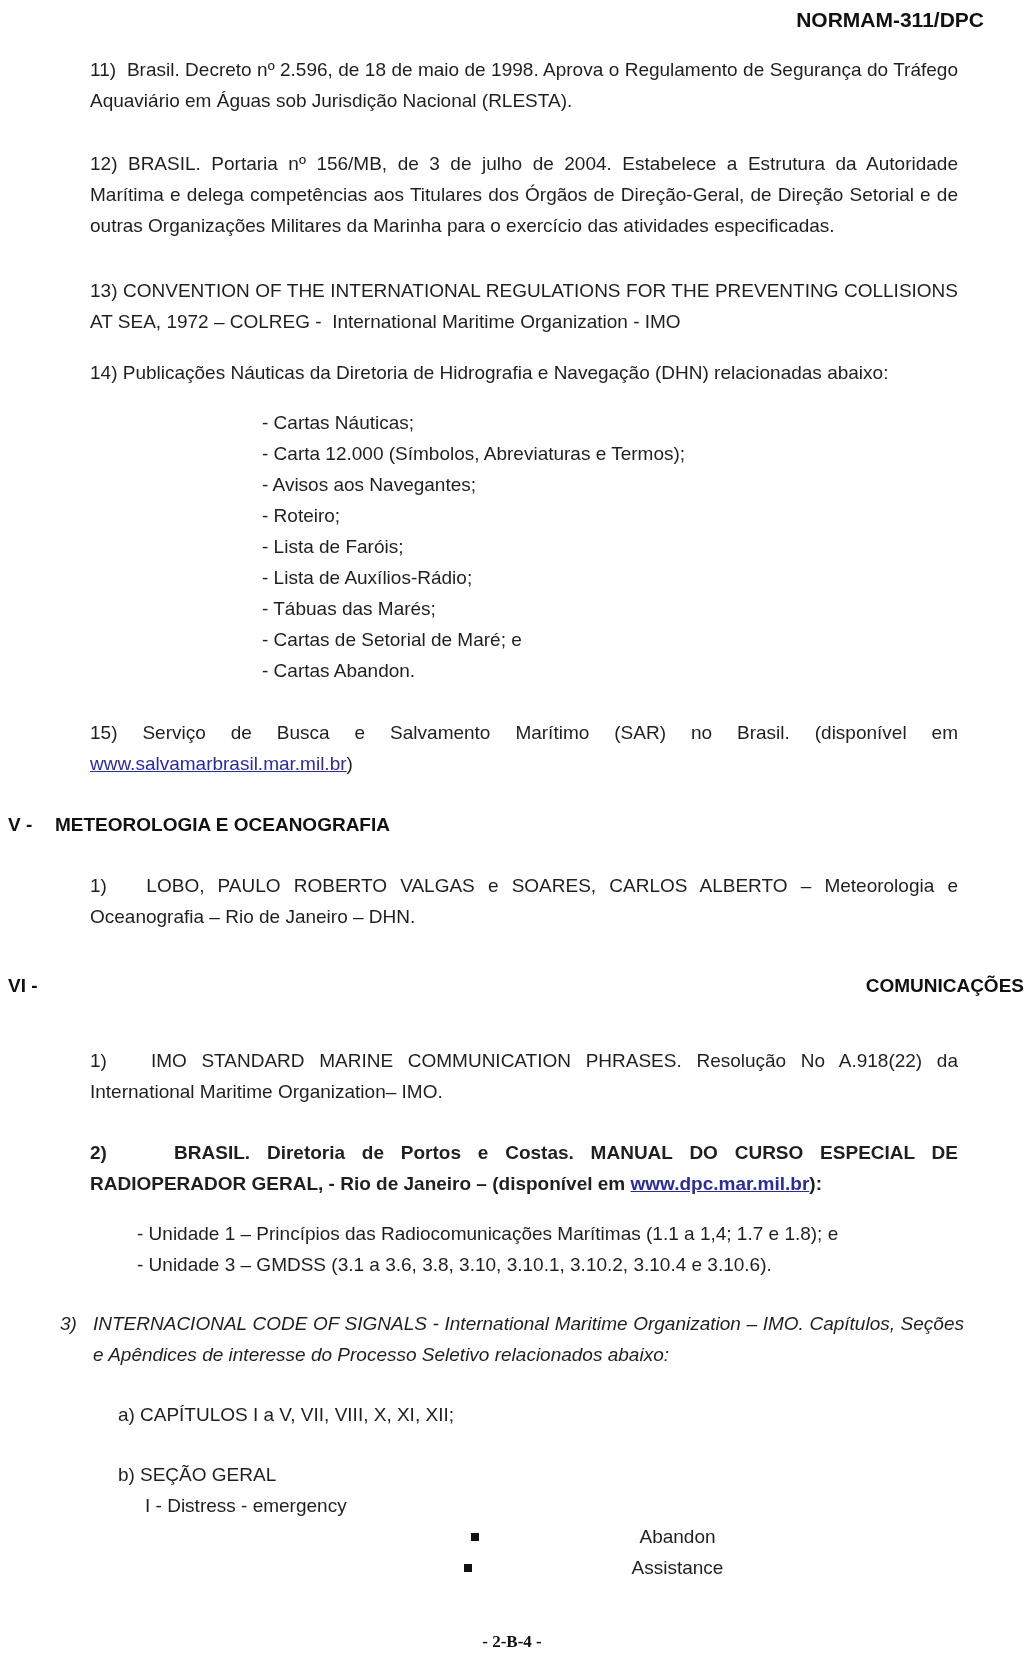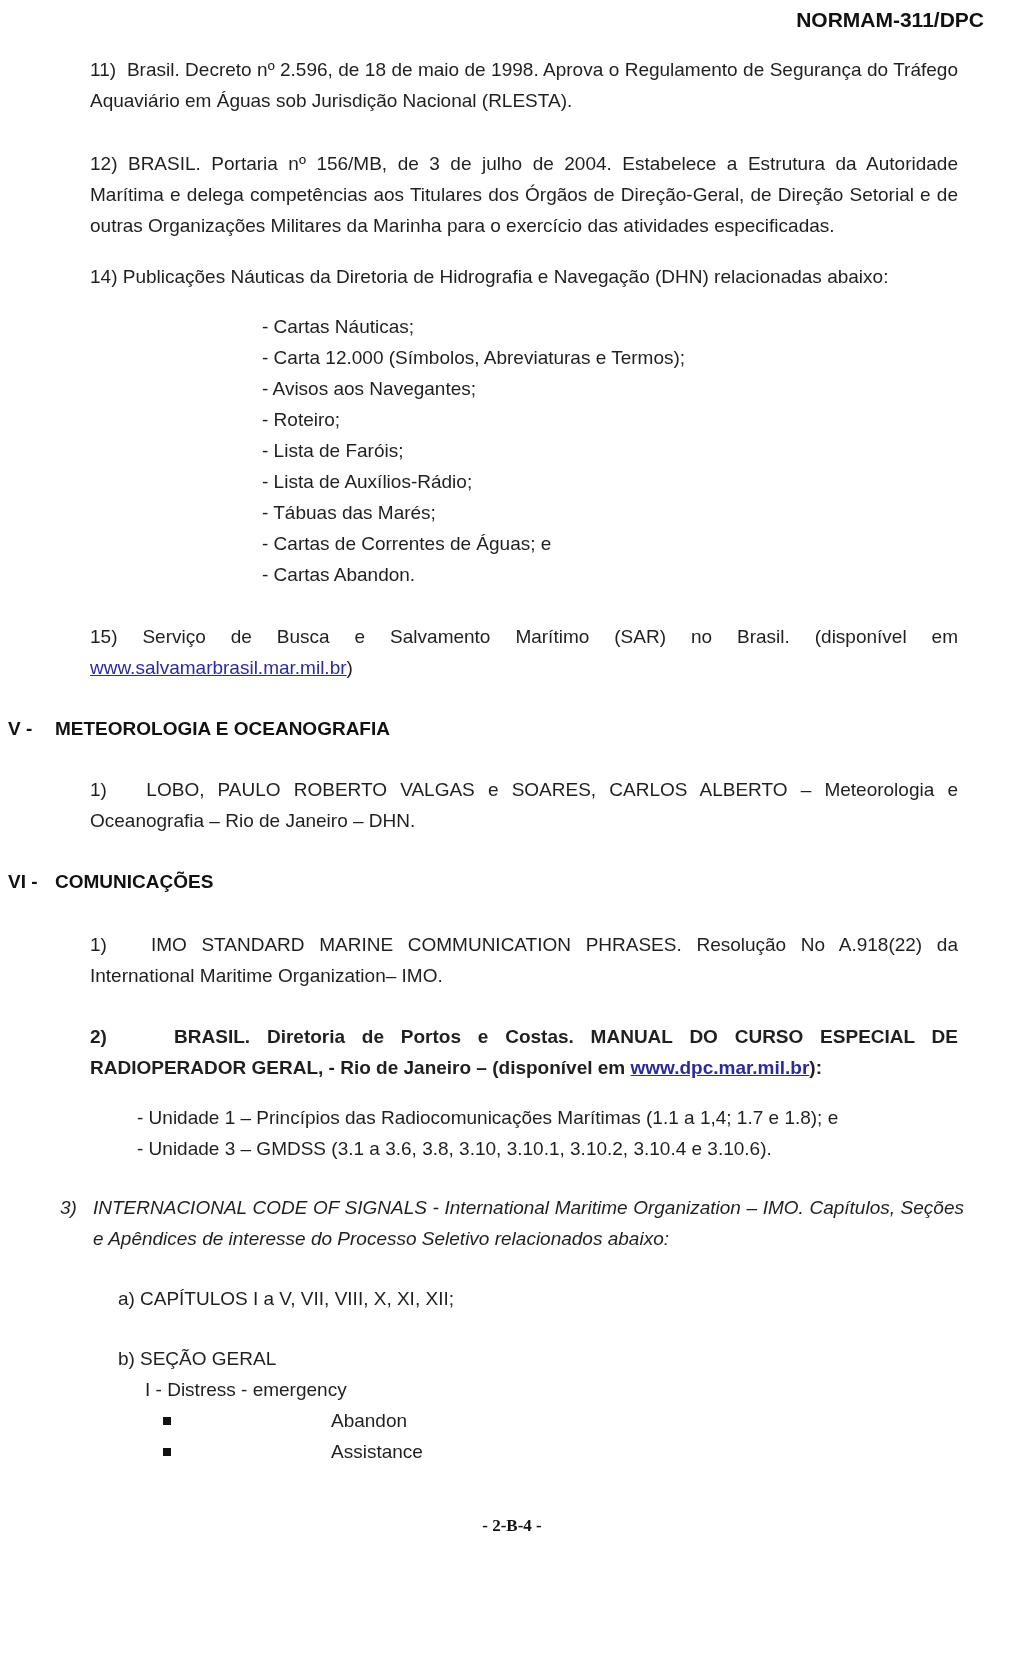--- a/index.html
+++ b/index.html
@@ -17,66 +17,67 @@
   #item11{margin-top:20px;}
   #item12{margin-top:32px;}
   #item13{margin-top:34px;}
   #item14{margin-top:20px;}
   .pub-list{margin-left:262px;margin-right:40px;}
   #item15{margin-top:31px;}
   .section-heading{display:flex;font-weight:bold;color:#111;margin-left:8px;}
   .section-heading .sec-label{width:47px;flex:0 0 47px;}
   #sec-v{margin-top:30px;}
   #v-item1{margin-top:30px;}
-  #sec-vi{margin-top:30px;}
-  #vi-item1{margin-top:32px;}
+  #sec-vi{margin-top:38px;justify-content:space-between;}
+  #vi-item1{margin-top:44px;}
   #vi-item2{margin-top:30px;font-weight:bold;}
   .unit-list{margin-left:137px;margin-right:40px;margin-top:4px;}
   #item3{
     margin-top:28px;margin-left:60px;margin-right:60px;
     padding-left:33px;text-indent:-33px;text-align:justify;font-style:italic;
   }
   .marker-33{display:inline-block;width:33px;text-indent:0;}
   .sub-letter{margin-top:29px;margin-left:118px;}
   .marker-22{display:inline-block;width:22px;}
   #sub-a{margin-top:29px;}
   #sub-b{margin-top:29px;}
   #distress-heading{margin-left:145px;}
-  .bullet-row{margin-left:163px;display:flex;align-items:center;height:31px;}
+  .bullet-row{margin-left:163px;display:flex;align-items:center;height:31px;justify-content:center;}
   .bullet-square{width:8px;height:8px;background:#111;flex:0 0 8px;}
   .bullet-label{margin-left:160px;}
   .doc-link{color:#2b2b9e;text-decoration:underline;cursor:pointer;}
   .doc-footer{
     margin-top:43px;text-align:center;
     font-family:"Liberation Serif",serif;font-weight:bold;font-size:17px;color:#111;
   }
 </style>
 </head>
 <body>
 
 <div class="page">
 
   <div class="doc-header">NORMAM-311/DPC</div>
 
   <p class="p-item" id="item11">11)&nbsp; Brasil. Decreto nº 2.596, de 18 de maio de 1998. Aprova o Regulamento de Segurança do Tráfego Aquaviário em Águas sob Jurisdição Nacional (RLESTA).</p>
 
   <p class="p-item" id="item12">12) BRASIL. Portaria nº 156/MB, de 3 de julho de 2004. Estabelece a Estrutura da Autoridade Marítima e delega competências aos Titulares dos Órgãos de Direção-Geral, de Direção Setorial e de outras Organizações Militares da Marinha para o exercício das atividades especificadas.</p>
 
+  <p class="p-item" id="item13">13) CONVENTION OF THE INTERNATIONAL REGULATIONS FOR THE PREVENTING COLLISIONS AT SEA, 1972 – COLREG -&nbsp; International Maritime Organization - IMO</p>
 
   <p class="p-item" id="item14">14) Publicações Náuticas da Diretoria de Hidrografia e Navegação (DHN) relacionadas abaixo:</p>
 
   <div class="pub-list">
     <div>- Cartas Náuticas;</div>
     <div>- Carta 12.000 (Símbolos, Abreviaturas e Termos);</div>
     <div>- Avisos aos Navegantes;</div>
     <div>- Roteiro;</div>
     <div>- Lista de Faróis;</div>
     <div>- Lista de Auxílios-Rádio;</div>
     <div>- Tábuas das Marés;</div>
-    <div>- Cartas de Correntes de Águas; e</div>
+    <div>- Cartas de Setorial de Maré; e</div>
     <div>- Cartas Abandon.</div>
   </div>
 
   <p class="p-item" id="item15"><span>15) Serviço de Busca e Salvamento Marítimo (SAR) no Brasil. (disponível em </span><span class="doc-link">www.salvamarbrasil.mar.mil.br</span><span>)</span></p>
 
   <div class="section-heading" id="sec-v">
     <span class="sec-label">V -</span>
     <span>METEOROLOGIA E OCEANOGRAFIA</span>
   </div>
 

